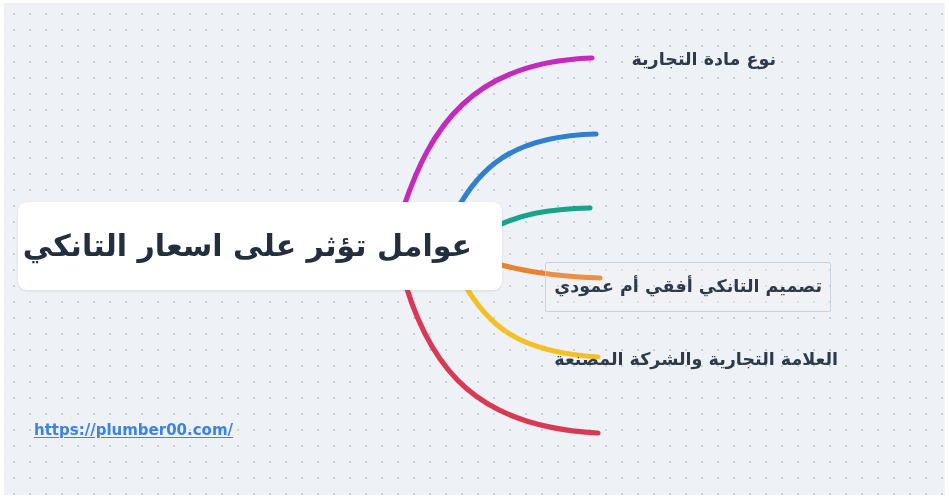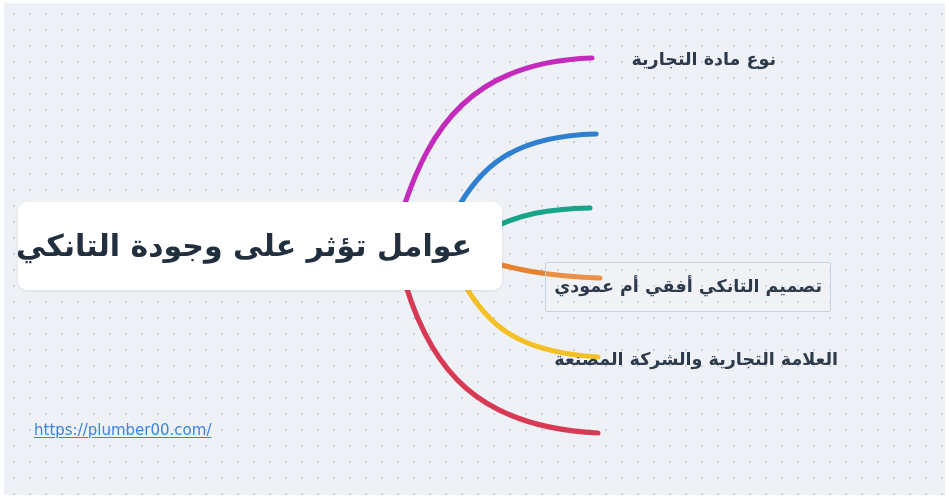--- a/index.html
+++ b/index.html
@@ -115,21 +115,21 @@
     position: absolute;
     left: 34px;
     top: 420px;
     z-index: 5;
     direction: ltr;
   }
   #site-url a,
   #site-url .url-text {
     color: #3d83e0;
     font-size: 15px;
-    font-weight: 400;
+    font-weight: 700;
     text-decoration: underline;
     text-underline-offset: 2px;
     font-family: "DejaVu Sans", "Liberation Sans", sans-serif;
     cursor: pointer;
     margin-top: 41px;
   }
 </style>
 </head>
 <body>
 
@@ -138,21 +138,21 @@
   <svg id="connectors" viewBox="0 0 949 504" preserveAspectRatio="none" xmlns="http://www.w3.org/2000/svg">
     <path d="M 404 206 C 430 130, 470 62, 592 58" fill="none" stroke="#c32bbd" stroke-width="5.2" stroke-linecap="round"></path>
     <path d="M 455 213 C 478 170, 510 136, 596 134" fill="none" stroke="#2f80d0" stroke-width="5.2" stroke-linecap="round"></path>
     <path d="M 497 226 C 520 215, 545 209, 590 208" fill="none" stroke="#17a589" stroke-width="5.2" stroke-linecap="round"></path>
     <path d="M 497 264 C 522 270, 548 276, 600 278" fill="none" stroke="#e8822e" stroke-width="5.2" stroke-linecap="round"></path>
     <path d="M 463 282 C 488 326, 518 352, 598 357" fill="none" stroke="#f5c026" stroke-width="5.2" stroke-linecap="round"></path>
     <path d="M 406 286 C 432 370, 478 427, 598 433" fill="none" stroke="#d83a55" stroke-width="5.2" stroke-linecap="round"></path>
   </svg>
 
   <div id="root-node">
-    <span class="root-text">عوامل تؤثر على وجودة التانكي</span>
+    <span class="root-text">عوامل تؤثر على اسعار التانكي</span>
   </div>
 
   <div class="leaf" id="leaf-0">
     <span class="leaf-text">نوع مادة التجارية</span>
   </div>
 
 
 
   <div class="leaf selected" id="leaf-3">
     <span class="leaf-text">تصميم التانكي أفقي أم عمودي</span>

